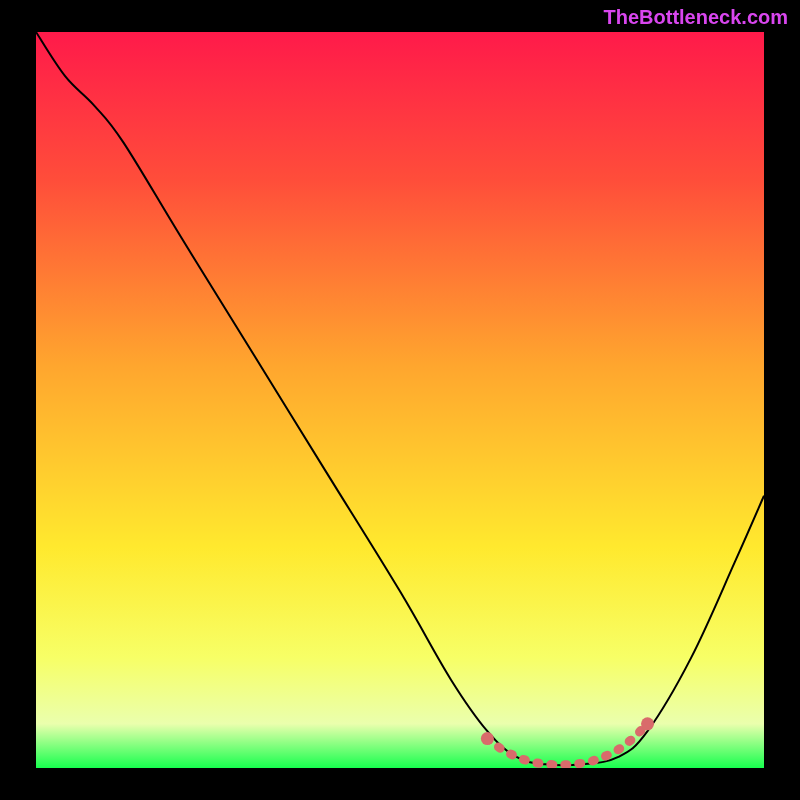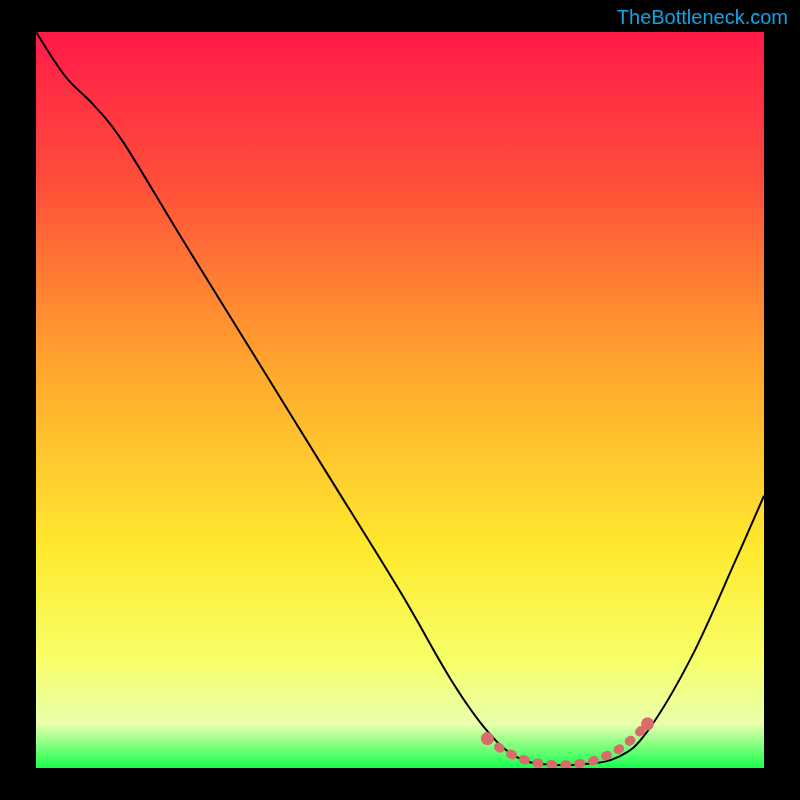--- a/index.html
+++ b/index.html
@@ -14,23 +14,23 @@
   .container {
     position: relative;
     width: 800px;
     height: 800px;
     background: #000;
   }
   .watermark {
     position: absolute;
     top: 6px;
     right: 12px;
-    color: #0ea5e9;
+    color: #d946ef;
     font-size: 20px;
-    font-weight: normal;
+    font-weight: bold;
     z-index: 10;
   }
   .plot-area {
     position: absolute;
     left: 36px;
     top: 32px;
     width: 728px;
     height: 736px;
   }
   svg {

